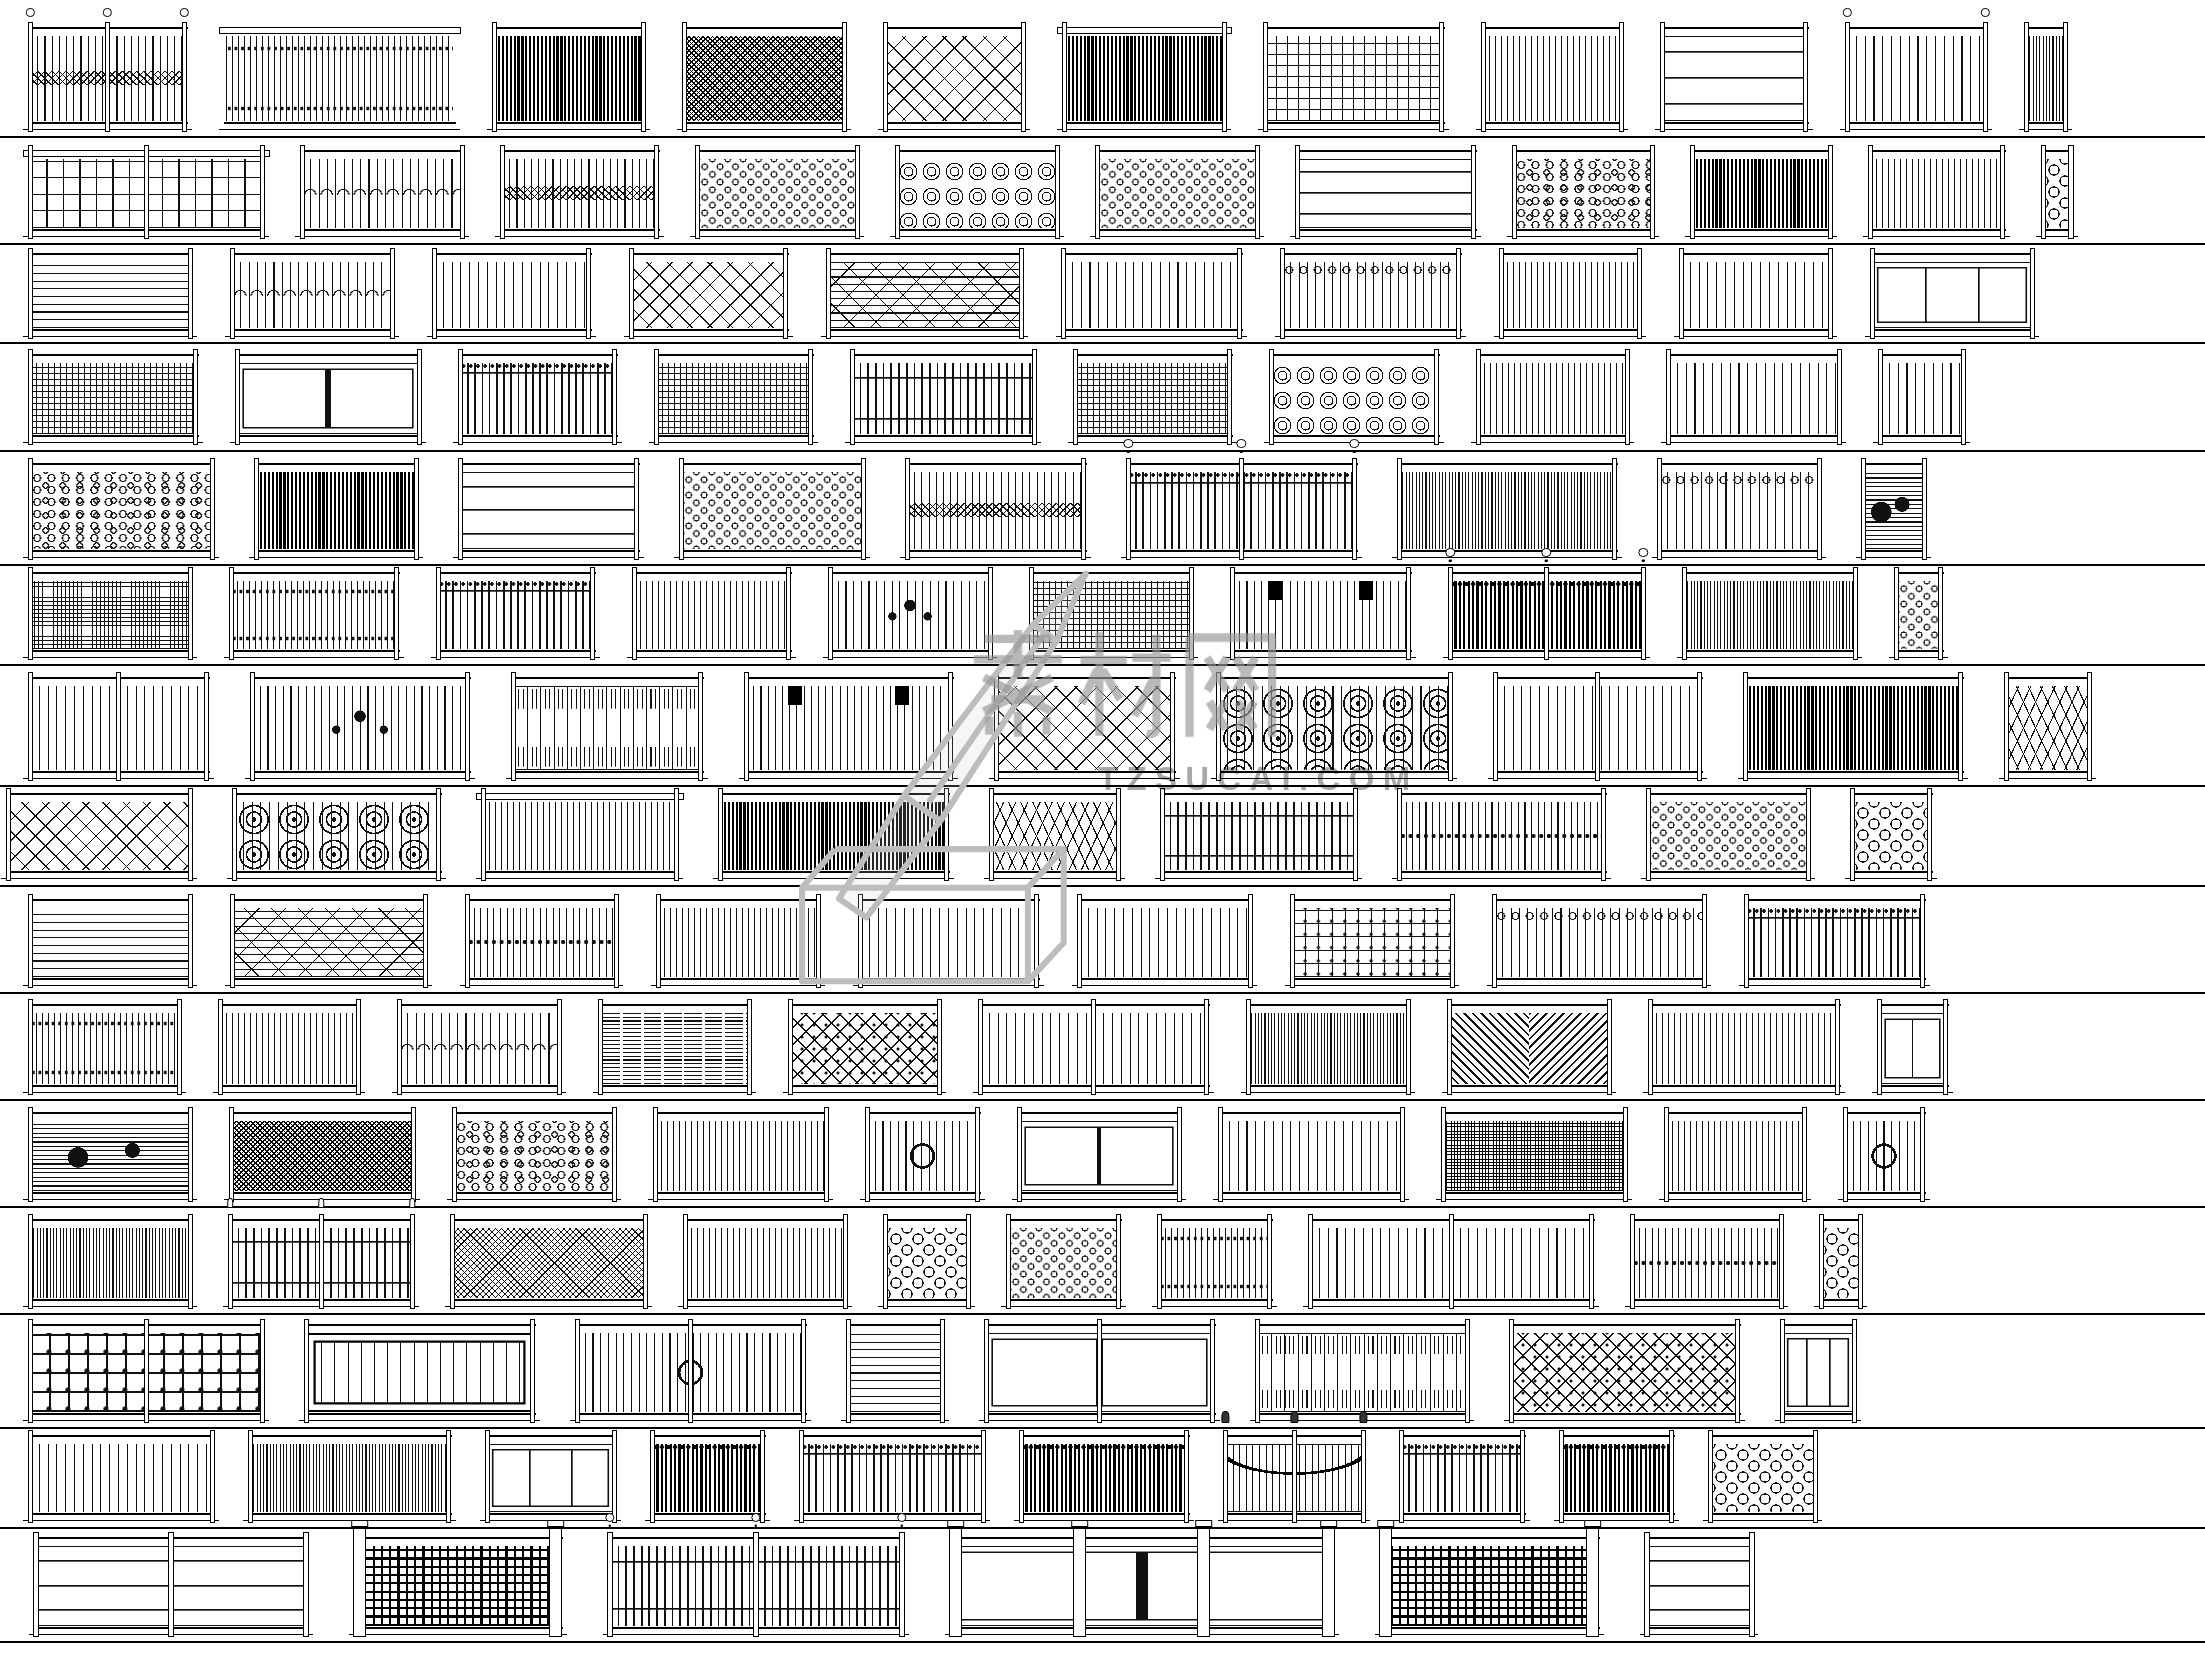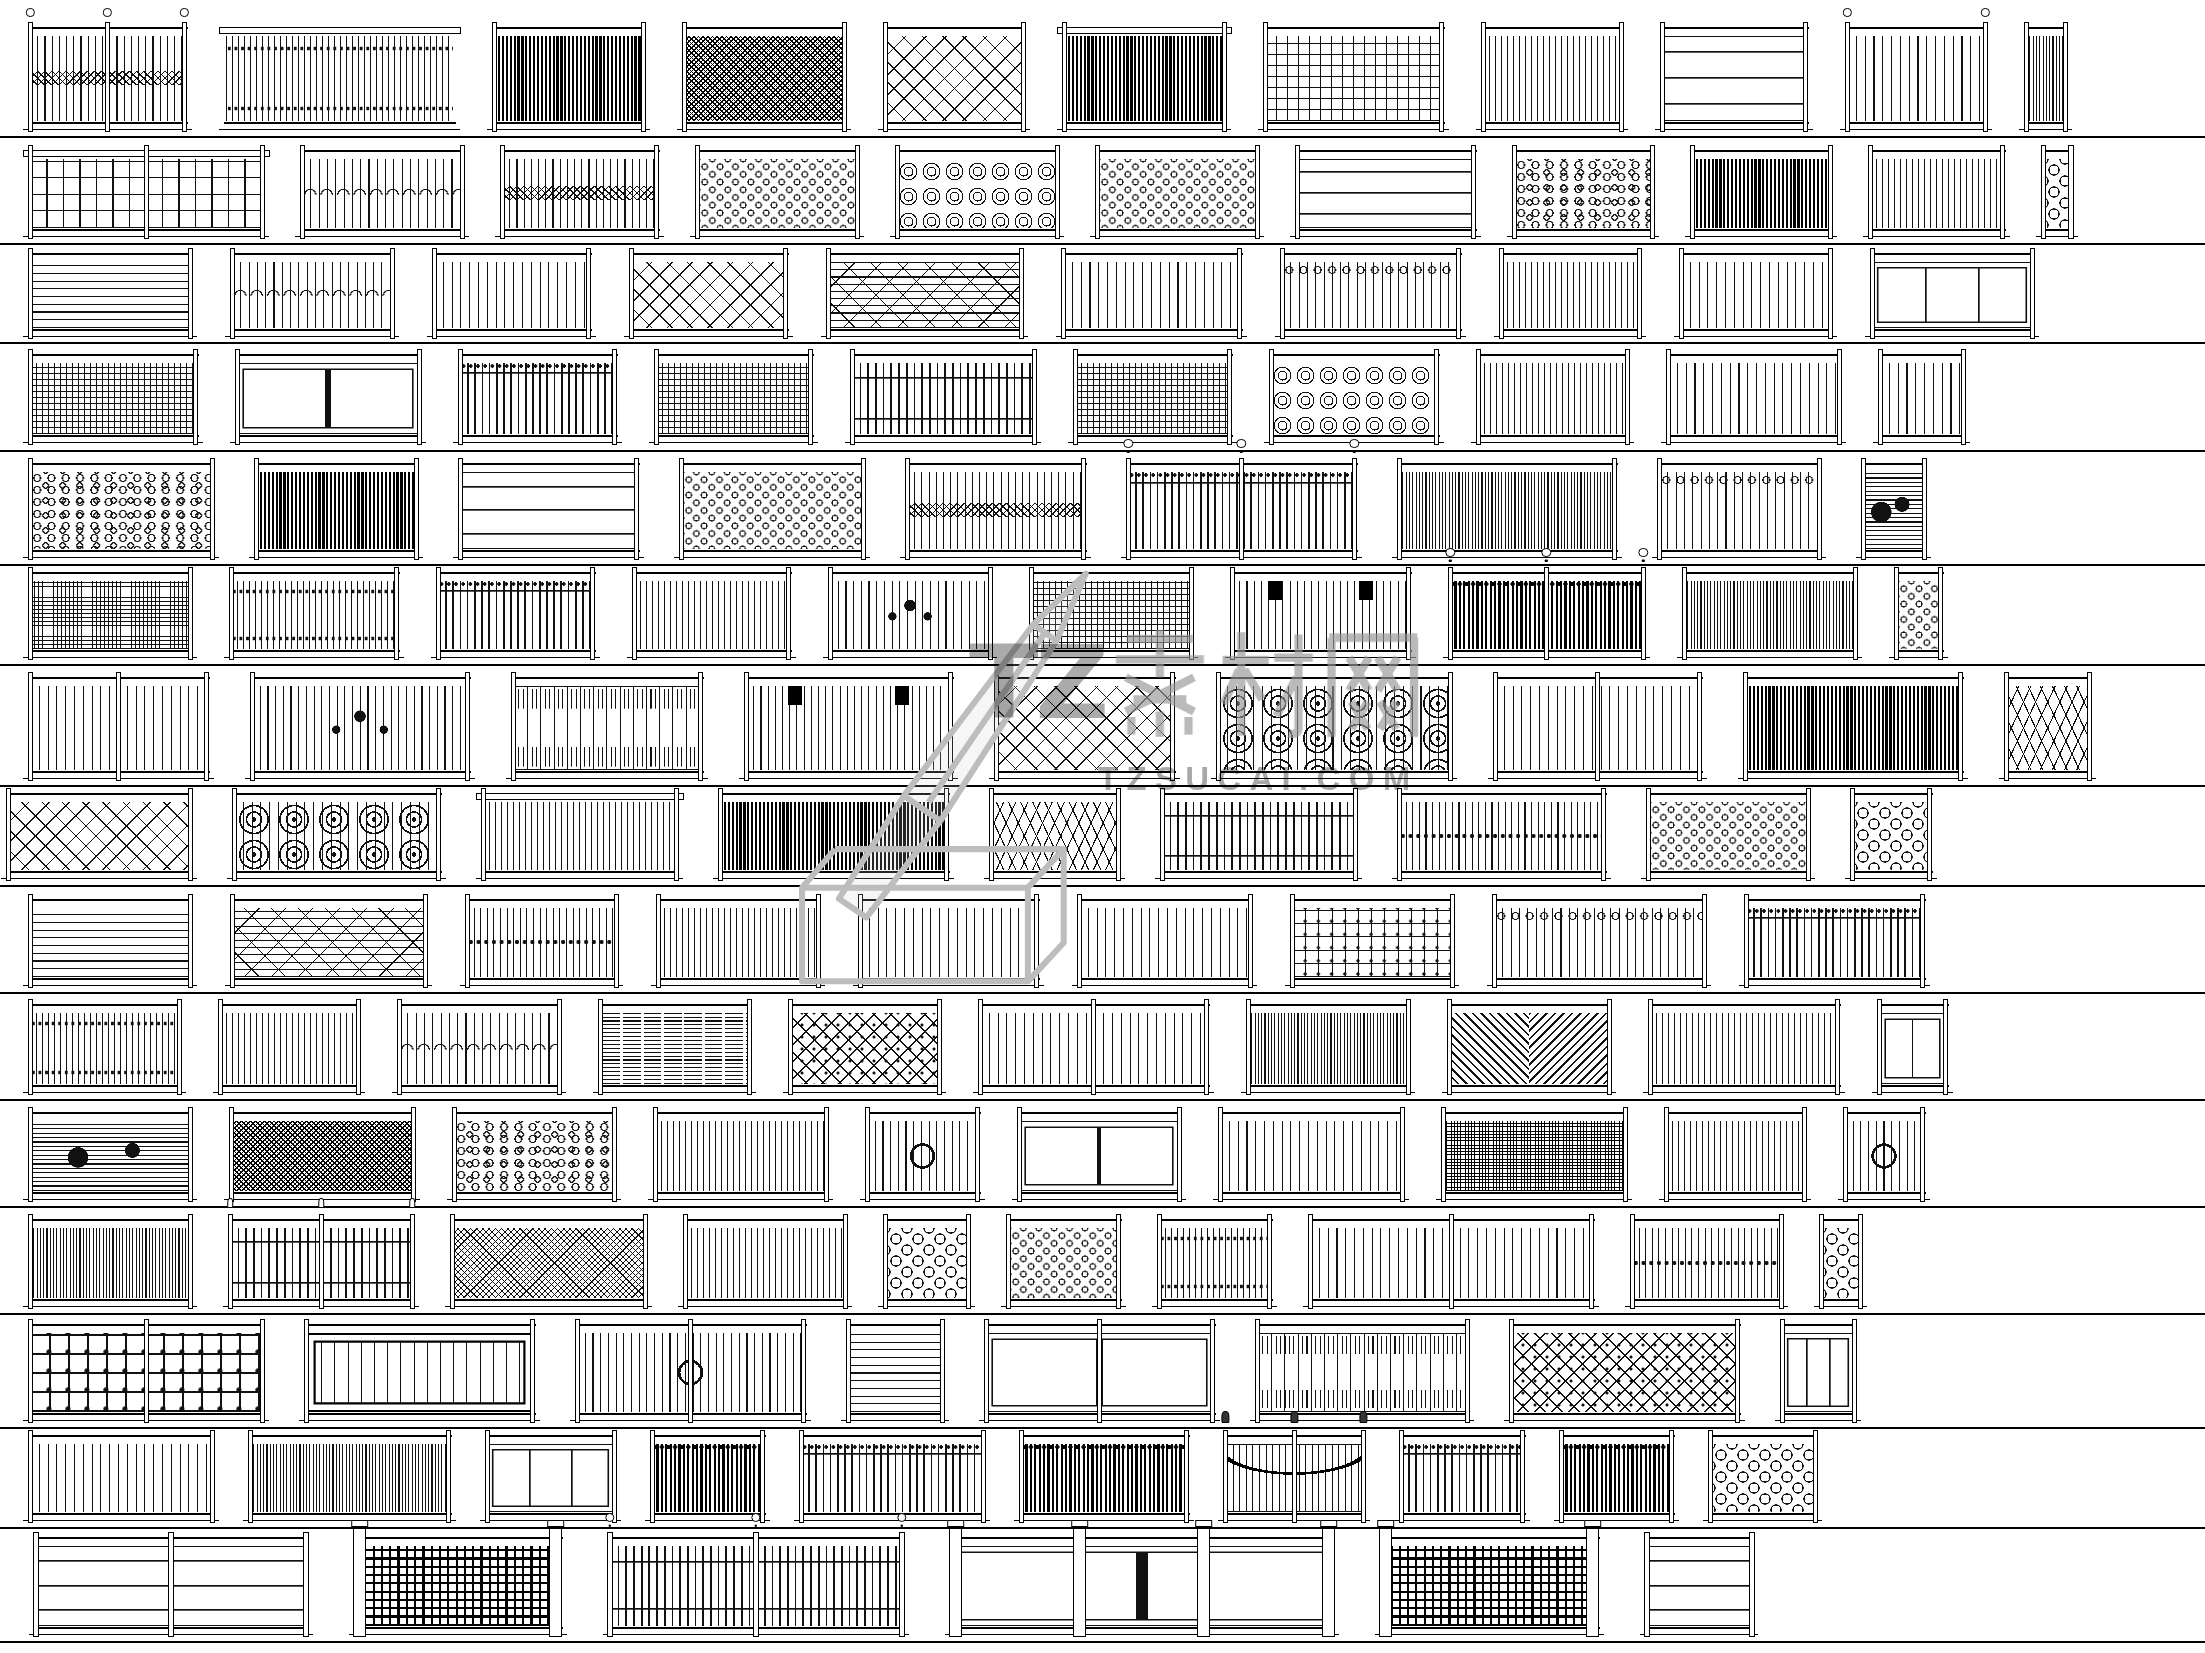--- a/index.html
+++ b/index.html
@@ -1234,21 +1234,20 @@
         <line x1="501" y1="122" x2="290" y2="430"></line>
         <line x1="311" y1="464" x2="245" y2="418"></line>
         <polyline points="120,515 535,515 535,685 470,755 60,755 60,585 120,515"></polyline>
         <line x1="60" y1="585" x2="470" y2="585"></line>
         <line x1="470" y1="585" x2="470" y2="755"></line>
         <line x1="470" y1="585" x2="535" y2="515"></line>
       </g>
     </svg>
 
     <div class="wm-brand">
-      <span class="wm-tz">TZ</span>
       <svg width="309" height="110" viewBox="0 0 560 200">
         <g stroke="#969696" stroke-width="15" fill="none" opacity="0.66" stroke-linecap="butt">
           <path d="M28 18 H148"></path>
             <path d="M8 55 H168"></path>
             <path d="M88 2 V88"></path>
           <path d="M26 88 L150 150"></path>
             <path d="M150 88 L26 150"></path>
             <path d="M40 128 H136"></path>
           <path d="M36 160 V192"></path>
             <path d="M88 150 V196"></path>

